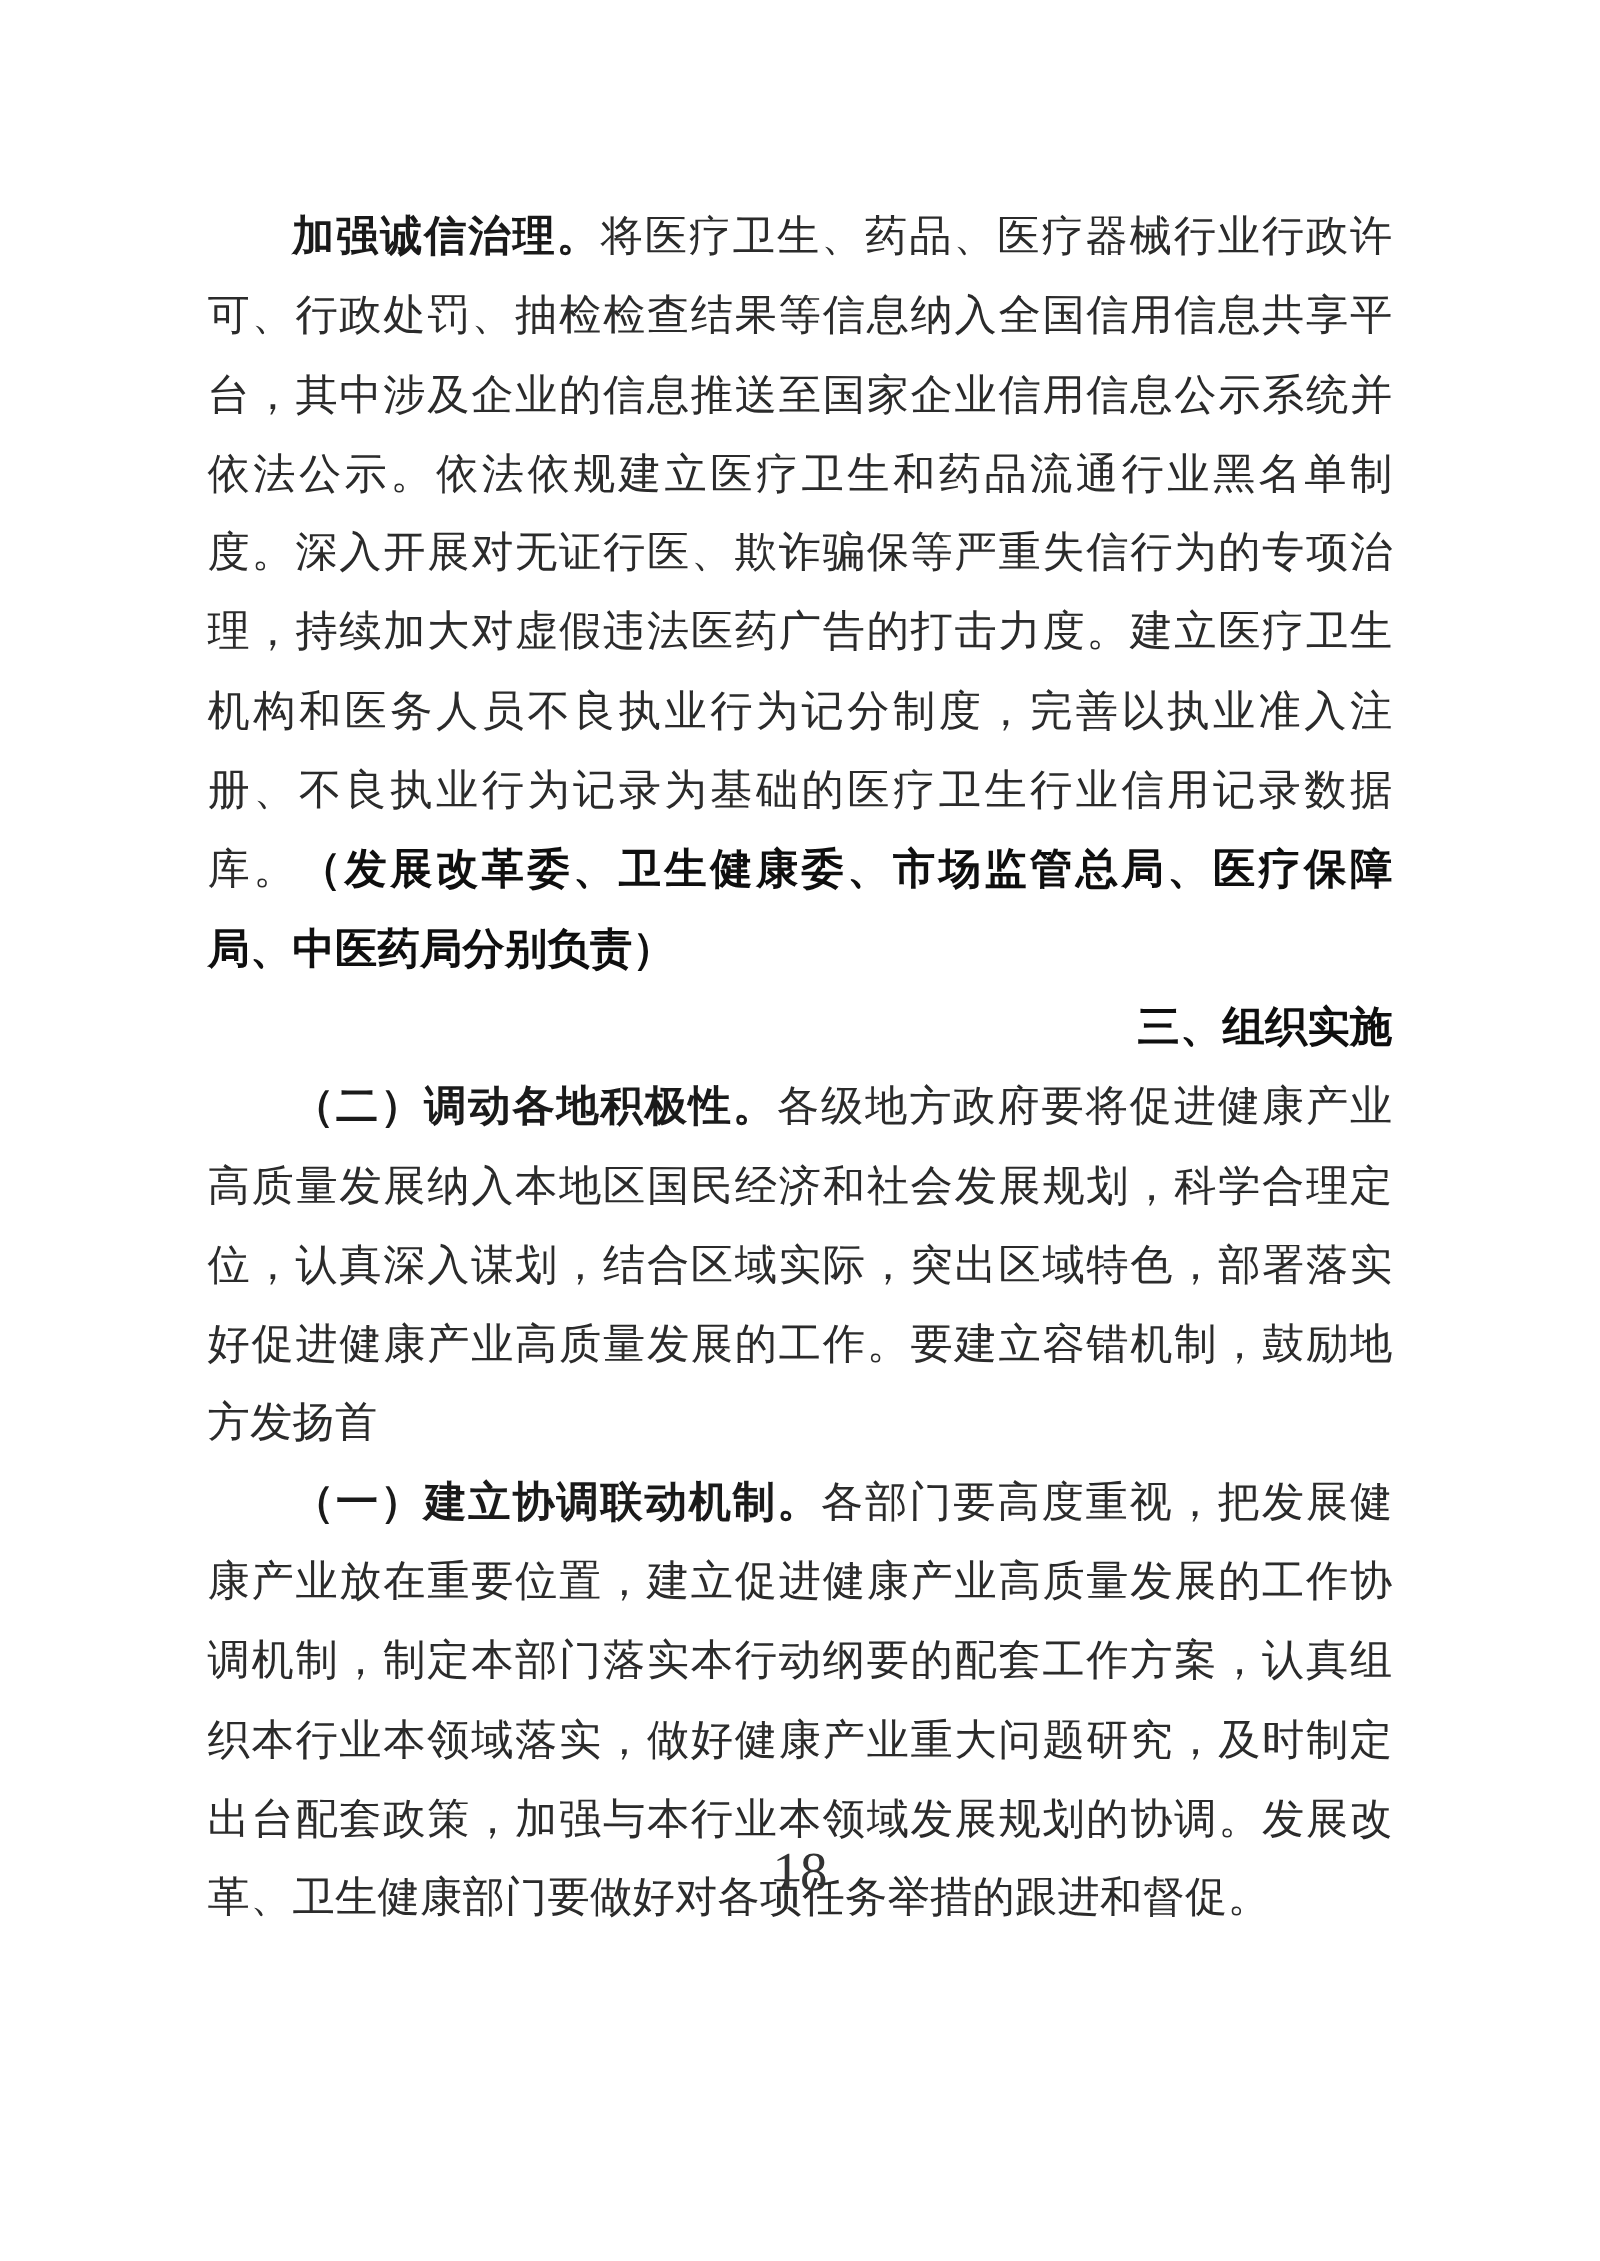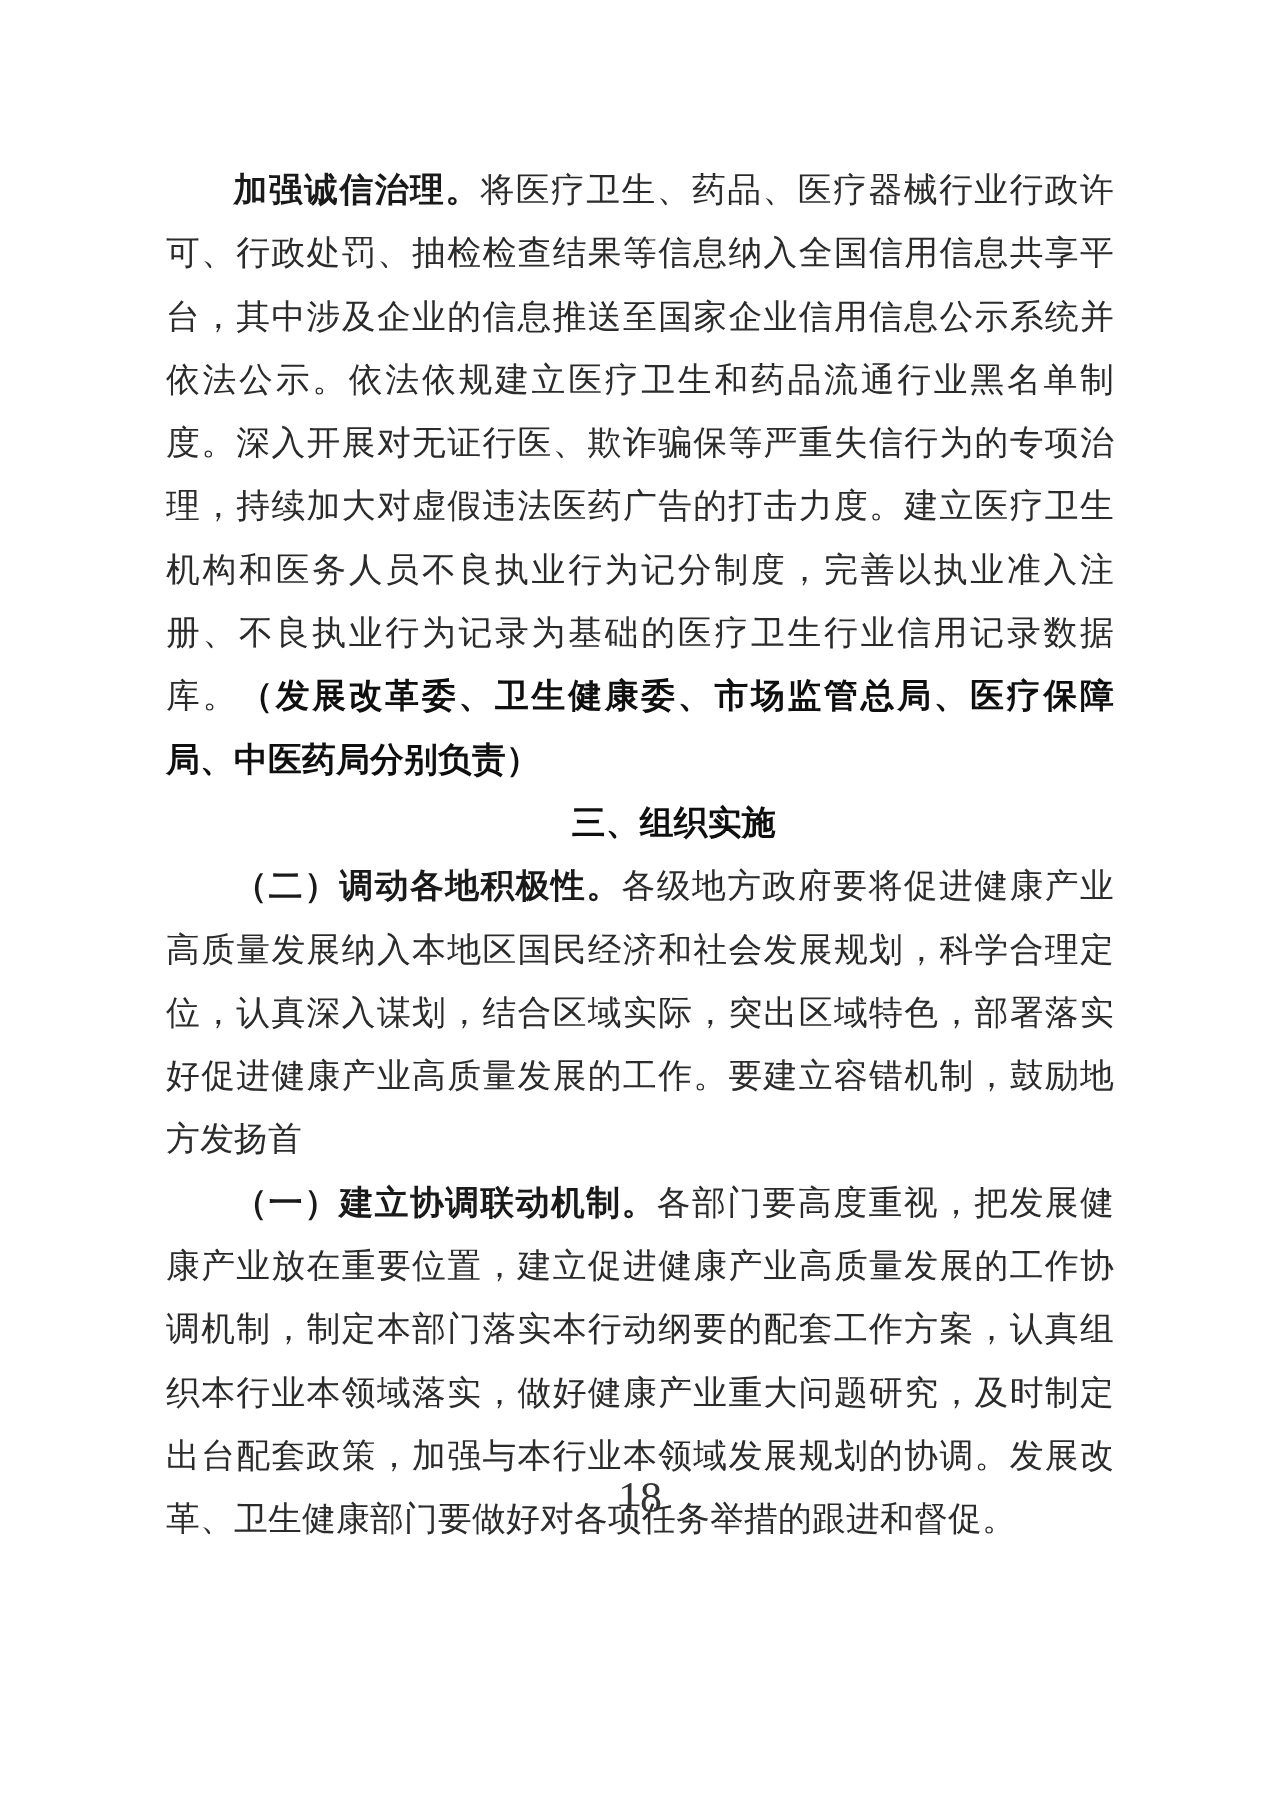--- a/index.html
+++ b/index.html
@@ -32,21 +32,21 @@
     line-height: 63.3px;
     color: #2b2b2b;
     text-align: justify;
     text-justify: inter-ideograph;
     text-indent: 2em;
     font-family: "Liberation Serif", serif;
     letter-spacing: 0.2px;
     word-break: break-all;
   }
   .para.heading {
-    text-align: center;
+    text-align: right;
   }
   .seg {
     font-weight: normal;
   }
   .seg-normal {
     color: #2b2b2b;
   }
   
   .seg-lead {
     font-weight: bold;

